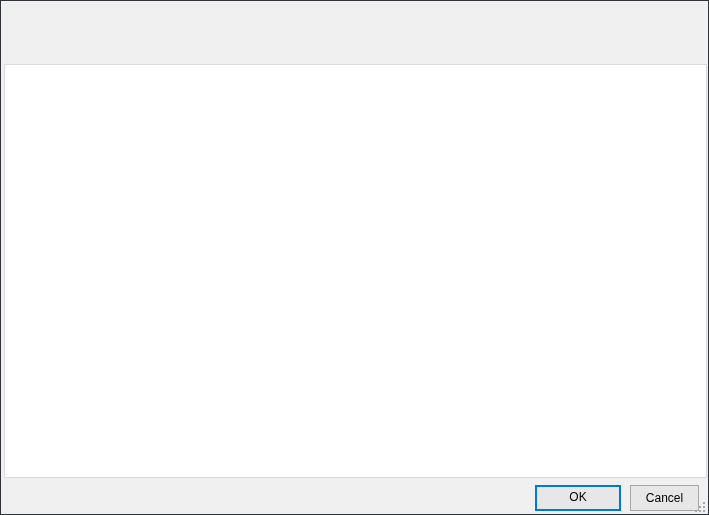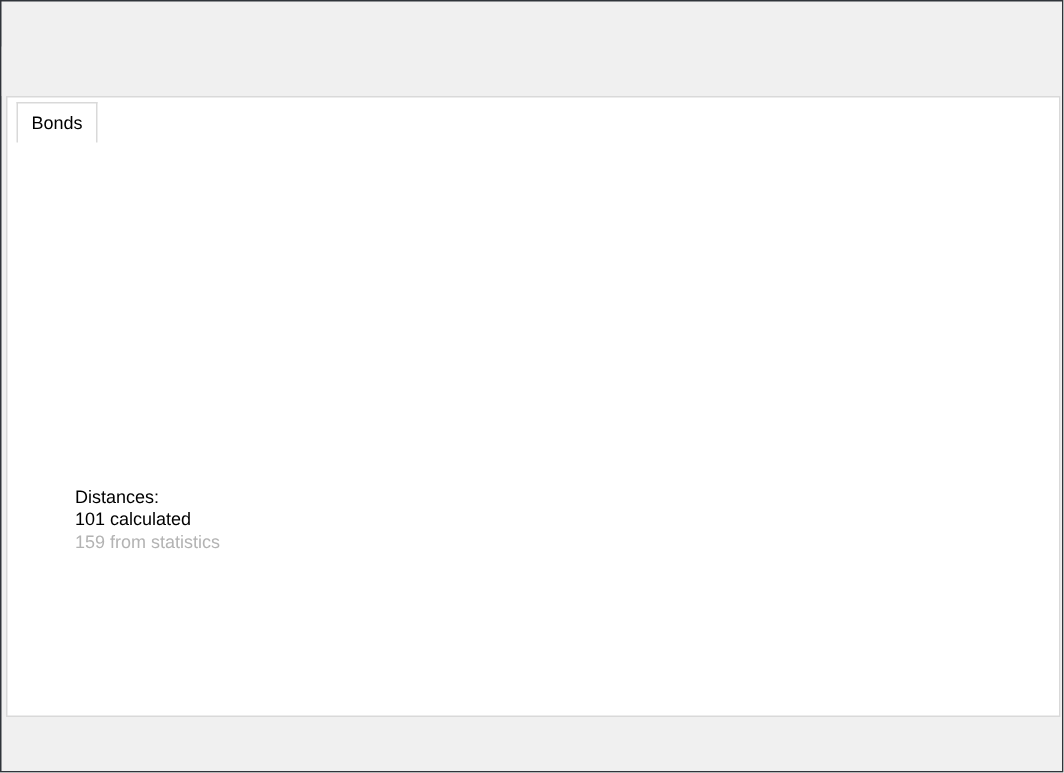--- a/index.html
+++ b/index.html
@@ -72,25 +72,20 @@
   .okbtn{border:2px solid #0078d7;line-height:20px;}
   .grip{position:absolute;right:3px;bottom:3px;width:10px;height:10px;}
   .grip i{position:absolute;width:2px;height:2px;background:#a8a8a8;}
 </style>
 </head>
 <body>
 
 <div class="dialog">
 
 
-  <div class="tabstrip">
-    <div class="tab active" style="left:10px;"><span>Bonds</span></div>
-    <div class="tab" style="left:56px;"><span>H-Bonds</span></div>
-    <div class="tab" style="left:103px;"><span>Contacts</span></div>
-  </div>
 
   <div class="page"></div>
 
   <div class="label" style="left:22px;top:70px;"><span>Select atom group </span><span class="mn">p</span><span>air(s) to be connected:</span></div>
 
   <div class="ptable">
     <div class="thead">
       <div class="hcell"></div>
       <div class="hcell">At.grp.#1</div>
       <div class="hcell">At.grp.#2</div>
@@ -190,25 +185,20 @@
   <div class="spin" style="left:513px;top:277px;">
     <span class="sb up"></span>
       <span class="sb dn"></span>
   </div>
 
   <div class="label checkline" style="left:559px;top:279px;">
     <span class="cb checked" id="cb-stats"></span><span><span class="mn" style="text-decoration:none">S</span><span class="mn">t</span><span>atistics</span></span>
   </div>
 
   <div class="chart">
-    <div class="ann">
-      <div>Distances:</div>
-      <div>101 calculated</div>
-      <div class="gray">159 from statistics</div>
-    </div>
   <div class="selfill" style="left: 116.681px; width: 116.681px;"></div>
       <div class="tick-major" style="left: 0px;"></div>
       <div class="vgrid-light" style="left: 19.8438px;"></div>
       <div class="tick-minor" style="left: 19.8438px;"></div>
       <div class="vgrid-light" style="left: 39.6875px;"></div>
       <div class="tick-minor" style="left: 39.6875px;"></div>
       <div class="vgrid-light" style="left: 59.5312px;"></div>
       <div class="tick-minor" style="left: 59.5312px;"></div>
       <div class="vgrid-light" style="left: 79.375px;"></div>
       <div class="tick-minor" style="left: 79.375px;"></div>
@@ -381,14 +371,26 @@
       <div class="xlab" style="left: 0px;">0</div>
       <div class="xlab" style="left: 99.2188px;">1</div>
       <div class="xlab" style="left: 198.438px;">2</div>
       <div class="xlab" style="left: 297.656px;">3</div>
       <div class="xlab" style="left: 396.875px;">4</div>
       <div class="xlab" style="left: 496.094px;">5</div>
       <div class="xlab" style="left: 595.312px;">6</div>
       <div class="xlab" style="left: 567.531px;">[Å]</div>
     </div>
 
+  <div class="footer">
+    <div class="btn okbtn" style="left:534px;top:7px;width:86px;height:26px;">OK</div>
+    <div class="btn" style="left:629px;top:7px;width:69px;height:26px;line-height:24px;">Cancel</div>
+    <div class="grip">
+      <i style="right:0;top:0;"></i>
+        <i style="right:4px;top:4px;"></i>
+        <i style="right:0;top:4px;"></i>
+        <i style="right:8px;top:8px;"></i>
+        <i style="right:4px;top:8px;"></i>
+        <i style="right:0;top:8px;"></i>
+    </div>
+  </div>
 
 </div>
 
 </body></html>

